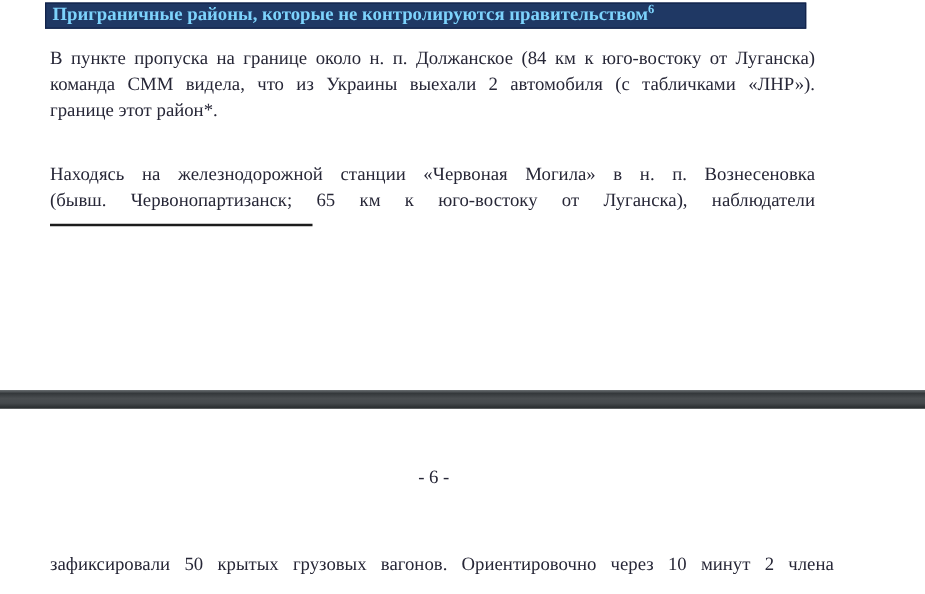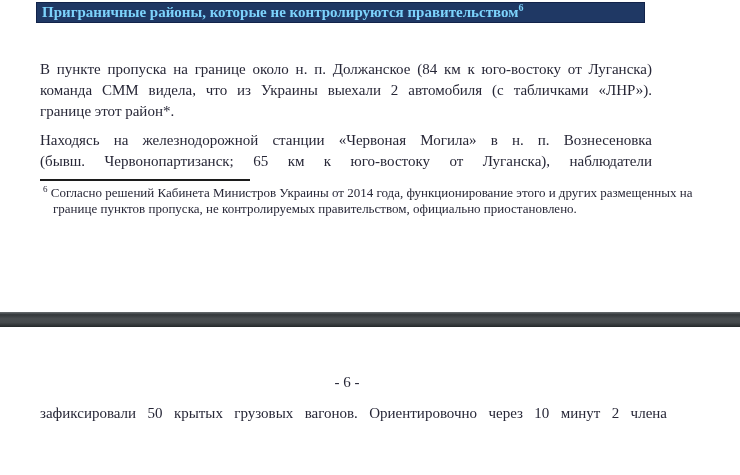--- a/index.html
+++ b/index.html
@@ -26,23 +26,23 @@
     padding-left: 5px;
     white-space: nowrap;
   }
   .header-bar sup { font-size: 10px; line-height: 0; }
   .para {
     position: absolute;
     left: 40px;
     font-size: 15px;
     line-height: 21px;
   }
-  .p1 { top: 37px;  width: 612px; margin-top: 22px; }
+  .p1 { top: 37px;  width: 612px; }
   .p2 { top: 130px; width: 612px; }
-  .p3 { top: 403px; width: 627px; }
+  .p3 { top: 442px; width: 627px; }
   .jline { text-align: justify; text-align-last: justify; }
   .lline { text-align: left; }
   .fn-rule {
     position: absolute;
     left: 40px; top: 179px;
     width: 210px; height: 2px;
     background: #1c1c1c;
   }
   .footnote {
     position: absolute;
@@ -84,24 +84,20 @@
     <div class="lline">границе этот район*.</div>
   </div>
 
   <div class="para p2">
     <div class="jline">Находясь на железнодорожной станции «Червоная Могила» в н. п. Вознесеновка</div>
     <div class="jline">(бывш. Червонопартизанск; 65 км к юго-востоку от Луганска), наблюдатели</div>
   </div>
 
   <div class="fn-rule"></div>
 
-  <div class="footnote">
-    <div class="fline"><sup>6</sup> <span>Согласно решений Кабинета Министров Украины от 2014 года, функционирование этого и других размещенных на</span></div>
-    <div class="fline fline2">границе пунктов пропуска, не контролируемых правительством, официально приостановлено.</div>
-  </div>
 
   <div class="page-sep"></div>
 
   <div class="page-num">- 6 -</div>
 
   <div class="para p3">
     <div class="jline">зафиксировали 50 крытых грузовых вагонов. Ориентировочно через 10 минут 2 члена</div>
   </div>
 
 </div>

